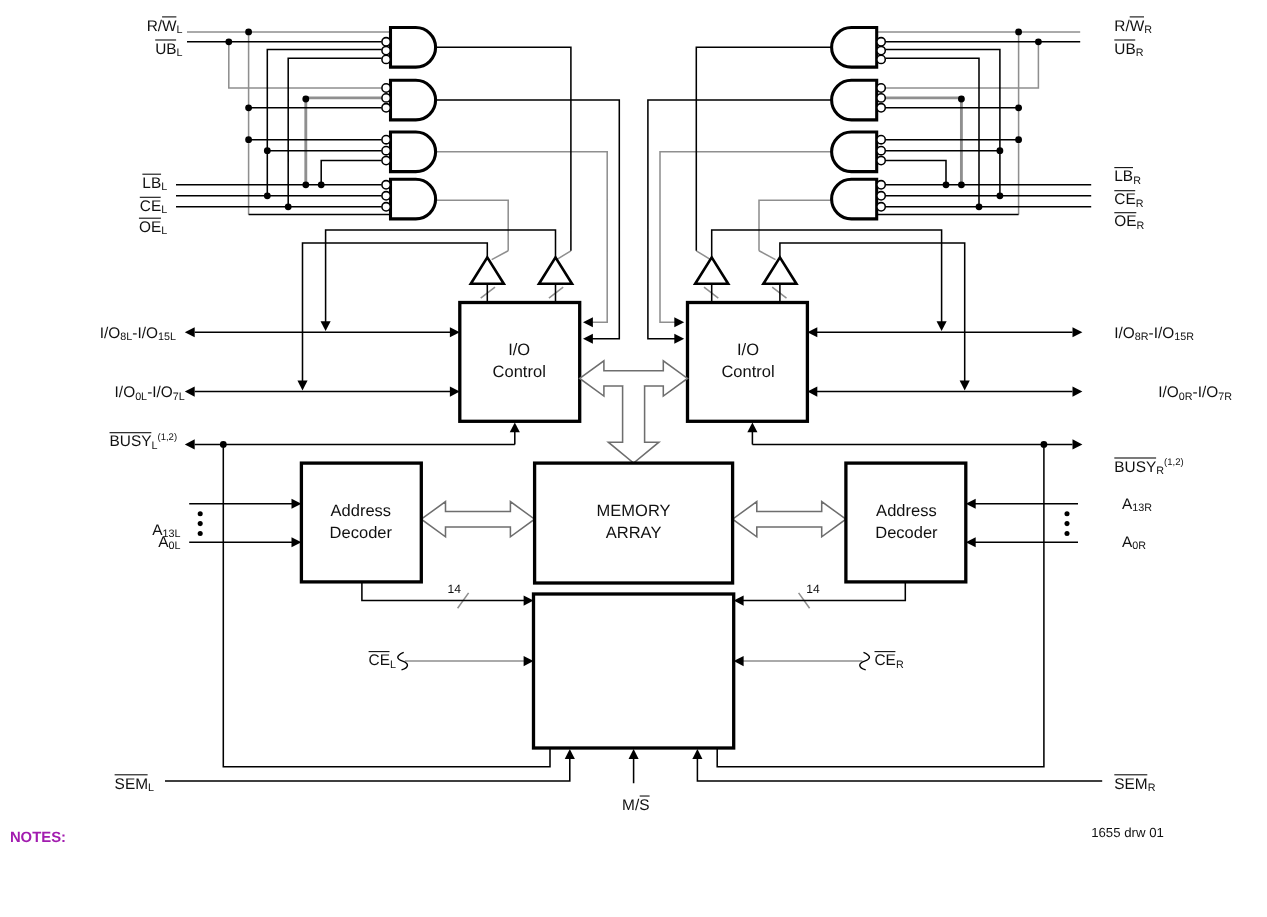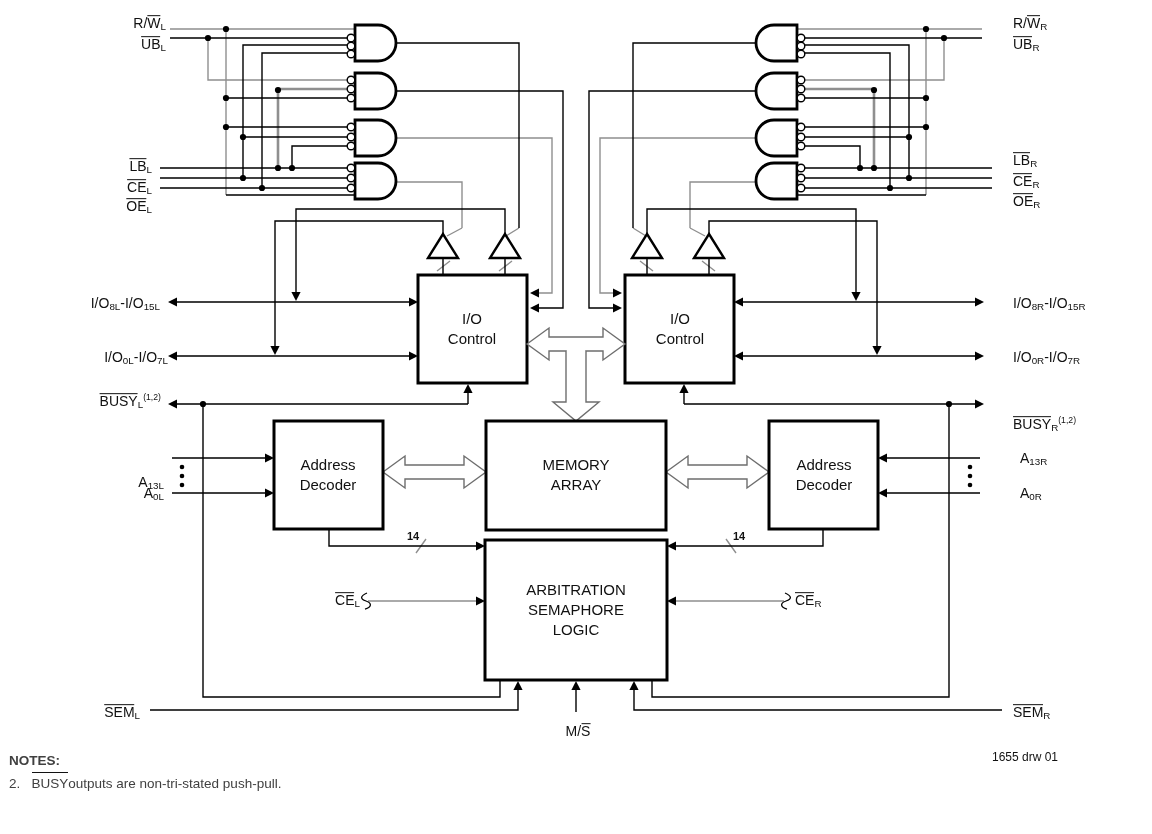--- a/index.html
+++ b/index.html
@@ -15,23 +15,23 @@
   .lbl{position:absolute;white-space:nowrap;font-size:14px;color:#111;
        transform:translateY(-50%);line-height:1.05;}
   .lbl.ralign{transform:translate(-100%,-50%);}
   .lbl.calign{transform:translate(-50%,-50%);}
   .seg-n{display:inline-block;}
   .seg-o{display:inline-block;border-top:1.5px solid #111;padding-top:0px;}
   .seg-s{display:inline-block;font-size:70%;position:relative;top:2px;}
   .seg-p{display:inline-block;font-size:62%;position:relative;top:-6px;}
   .blocklabel{position:absolute;transform:translate(-50%,-50%);text-align:center;
        font-size:15px;color:#111;line-height:20px;white-space:nowrap;}
-  .buslabel{position:absolute;transform:translate(-50%,-50%);font-size:11px;color:#111;font-weight:bold;}
+  .buslabel{position:absolute;transform:translate(-50%,-50%);font-size:11px;color:#111;}
   .drw{position:absolute;transform:translate(-50%,-50%);font-size:12px;color:#111;}
-  #notes{position:absolute;left:9px;top:750px;font-size:13.5px;color:#404040;line-height:21.5px;}
+  #notes{position:absolute;left:9px;top:750px;font-size:13.5px;color:#a21caf;line-height:21.5px;}
   #notes .heading{font-weight:bold;}
   #notes .seg-o{border-top:1.2px solid #111;}
 </style>
 </head>
 <body>
 
 <div id="stage">
 
 <svg id="wires" width="1152" height="834" viewBox="0 0 1152 834">
 
@@ -173,57 +173,51 @@
       <div>ARRAY</div>
     </div>
 <div class="blocklabel" style="left:328px;top:475px">
       <div>Address</div>
       <div>Decoder</div>
     </div>
 <div class="blocklabel" style="left:824px;top:475px">
       <div>Address</div>
       <div>Decoder</div>
     </div>
-<div class="blocklabel" style="left:576px;top:610px">
-      <div>ARBITRATION</div>
-      <div>SEMAPHORE</div>
-      <div>LOGIC</div>
-    </div>
 
 <div class="lbl ralign" style="left:166px;top:23px"><span class="seg-n">R/</span><span class="seg-o">W</span><span class="seg-s">L</span></div>
 <div class="lbl ralign" style="left:166px;top:44px"><span class="seg-o">UB</span><span class="seg-s">L</span></div>
 <div class="lbl ralign" style="left:152px;top:166px"><span class="seg-o">LB</span><span class="seg-s">L</span></div>
 <div class="lbl ralign" style="left:152px;top:187px"><span class="seg-o">CE</span><span class="seg-s">L</span></div>
 <div class="lbl ralign" style="left:152px;top:206px"><span class="seg-o">OE</span><span class="seg-s">L</span></div>
 <div class="lbl ralign" style="left:160px;top:303px"><span class="seg-n">I/O</span><span class="seg-s">8L</span><span class="seg-n">-I/O</span><span class="seg-s">15L</span></div>
 <div class="lbl ralign" style="left:168px;top:357px"><span class="seg-n">I/O</span><span class="seg-s">0L</span><span class="seg-n">-I/O</span><span class="seg-s">7L</span></div>
 <div class="lbl ralign" style="left:161px;top:401px"><span class="seg-o">BUSY</span><span class="seg-s">L</span><span class="seg-p">(1,2)</span></div>
 <div class="lbl ralign" style="left:164px;top:482px"><span class="seg-n">A</span><span class="seg-s">13L</span></div>
 <div class="lbl ralign" style="left:164px;top:493px"><span class="seg-n">A</span><span class="seg-s">0L</span></div>
 <div class="lbl ralign" style="left:360px;top:600px"><span class="seg-o">CE</span><span class="seg-s">L</span></div>
 <div class="lbl ralign" style="left:140px;top:712px"><span class="seg-o">SEM</span><span class="seg-s">L</span></div>
 
 <div class="lbl" style="left:1013px;top:23px"><span class="seg-n">R/</span><span class="seg-o">W</span><span class="seg-s">R</span></div>
 <div class="lbl" style="left:1013px;top:44px"><span class="seg-o">UB</span><span class="seg-s">R</span></div>
 <div class="lbl" style="left:1013px;top:160px"><span class="seg-o">LB</span><span class="seg-s">R</span></div>
 <div class="lbl" style="left:1013px;top:181px"><span class="seg-o">CE</span><span class="seg-s">R</span></div>
 <div class="lbl" style="left:1013px;top:201px"><span class="seg-o">OE</span><span class="seg-s">R</span></div>
 <div class="lbl" style="left:1013px;top:303px"><span class="seg-n">I/O</span><span class="seg-s">8R</span><span class="seg-n">-I/O</span><span class="seg-s">15R</span></div>
-<div class="lbl" style="left:1013px;top:357px"><span class="seg-n">I/O</span><span class="seg-s">0R</span><span class="seg-n">-I/O</span><span class="seg-s">7R</span></div>
+<div class="lbl" style="left:1053px;top:357px"><span class="seg-n">I/O</span><span class="seg-s">0R</span><span class="seg-n">-I/O</span><span class="seg-s">7R</span></div>
 <div class="lbl" style="left:1013px;top:424px"><span class="seg-o">BUSY</span><span class="seg-s">R</span><span class="seg-p">(1,2)</span></div>
 <div class="lbl" style="left:1020px;top:458px"><span class="seg-n">A</span><span class="seg-s">13R</span></div>
 <div class="lbl" style="left:1020px;top:493px"><span class="seg-n">A</span><span class="seg-s">0R</span></div>
 <div class="lbl" style="left:795px;top:600px"><span class="seg-o">CE</span><span class="seg-s">R</span></div>
 <div class="lbl" style="left:1013px;top:712px"><span class="seg-o">SEM</span><span class="seg-s">R</span></div>
 
 <div class="lbl calign" style="left:578px;top:731px"><span class="seg-n">M/</span><span class="seg-o">S</span></div>
 
 <div class="buslabel" style="left:413px;top:536px">14</div>
 <div class="buslabel" style="left:739px;top:536px">14</div>
 
 <div class="drw" style="left:1025px;top:757px">1655 drw 01</div>
 
 <div id="notes">
   <div class="heading">NOTES:</div>
-  <div><span class="seg-n">2.&nbsp;&nbsp;&nbsp;</span><span class="seg-o">BUSY</span><span class="seg-n"> outputs are non-tri-stated push-pull.</span></div>
 </div>
 
 </div>
 
 </body></html>

